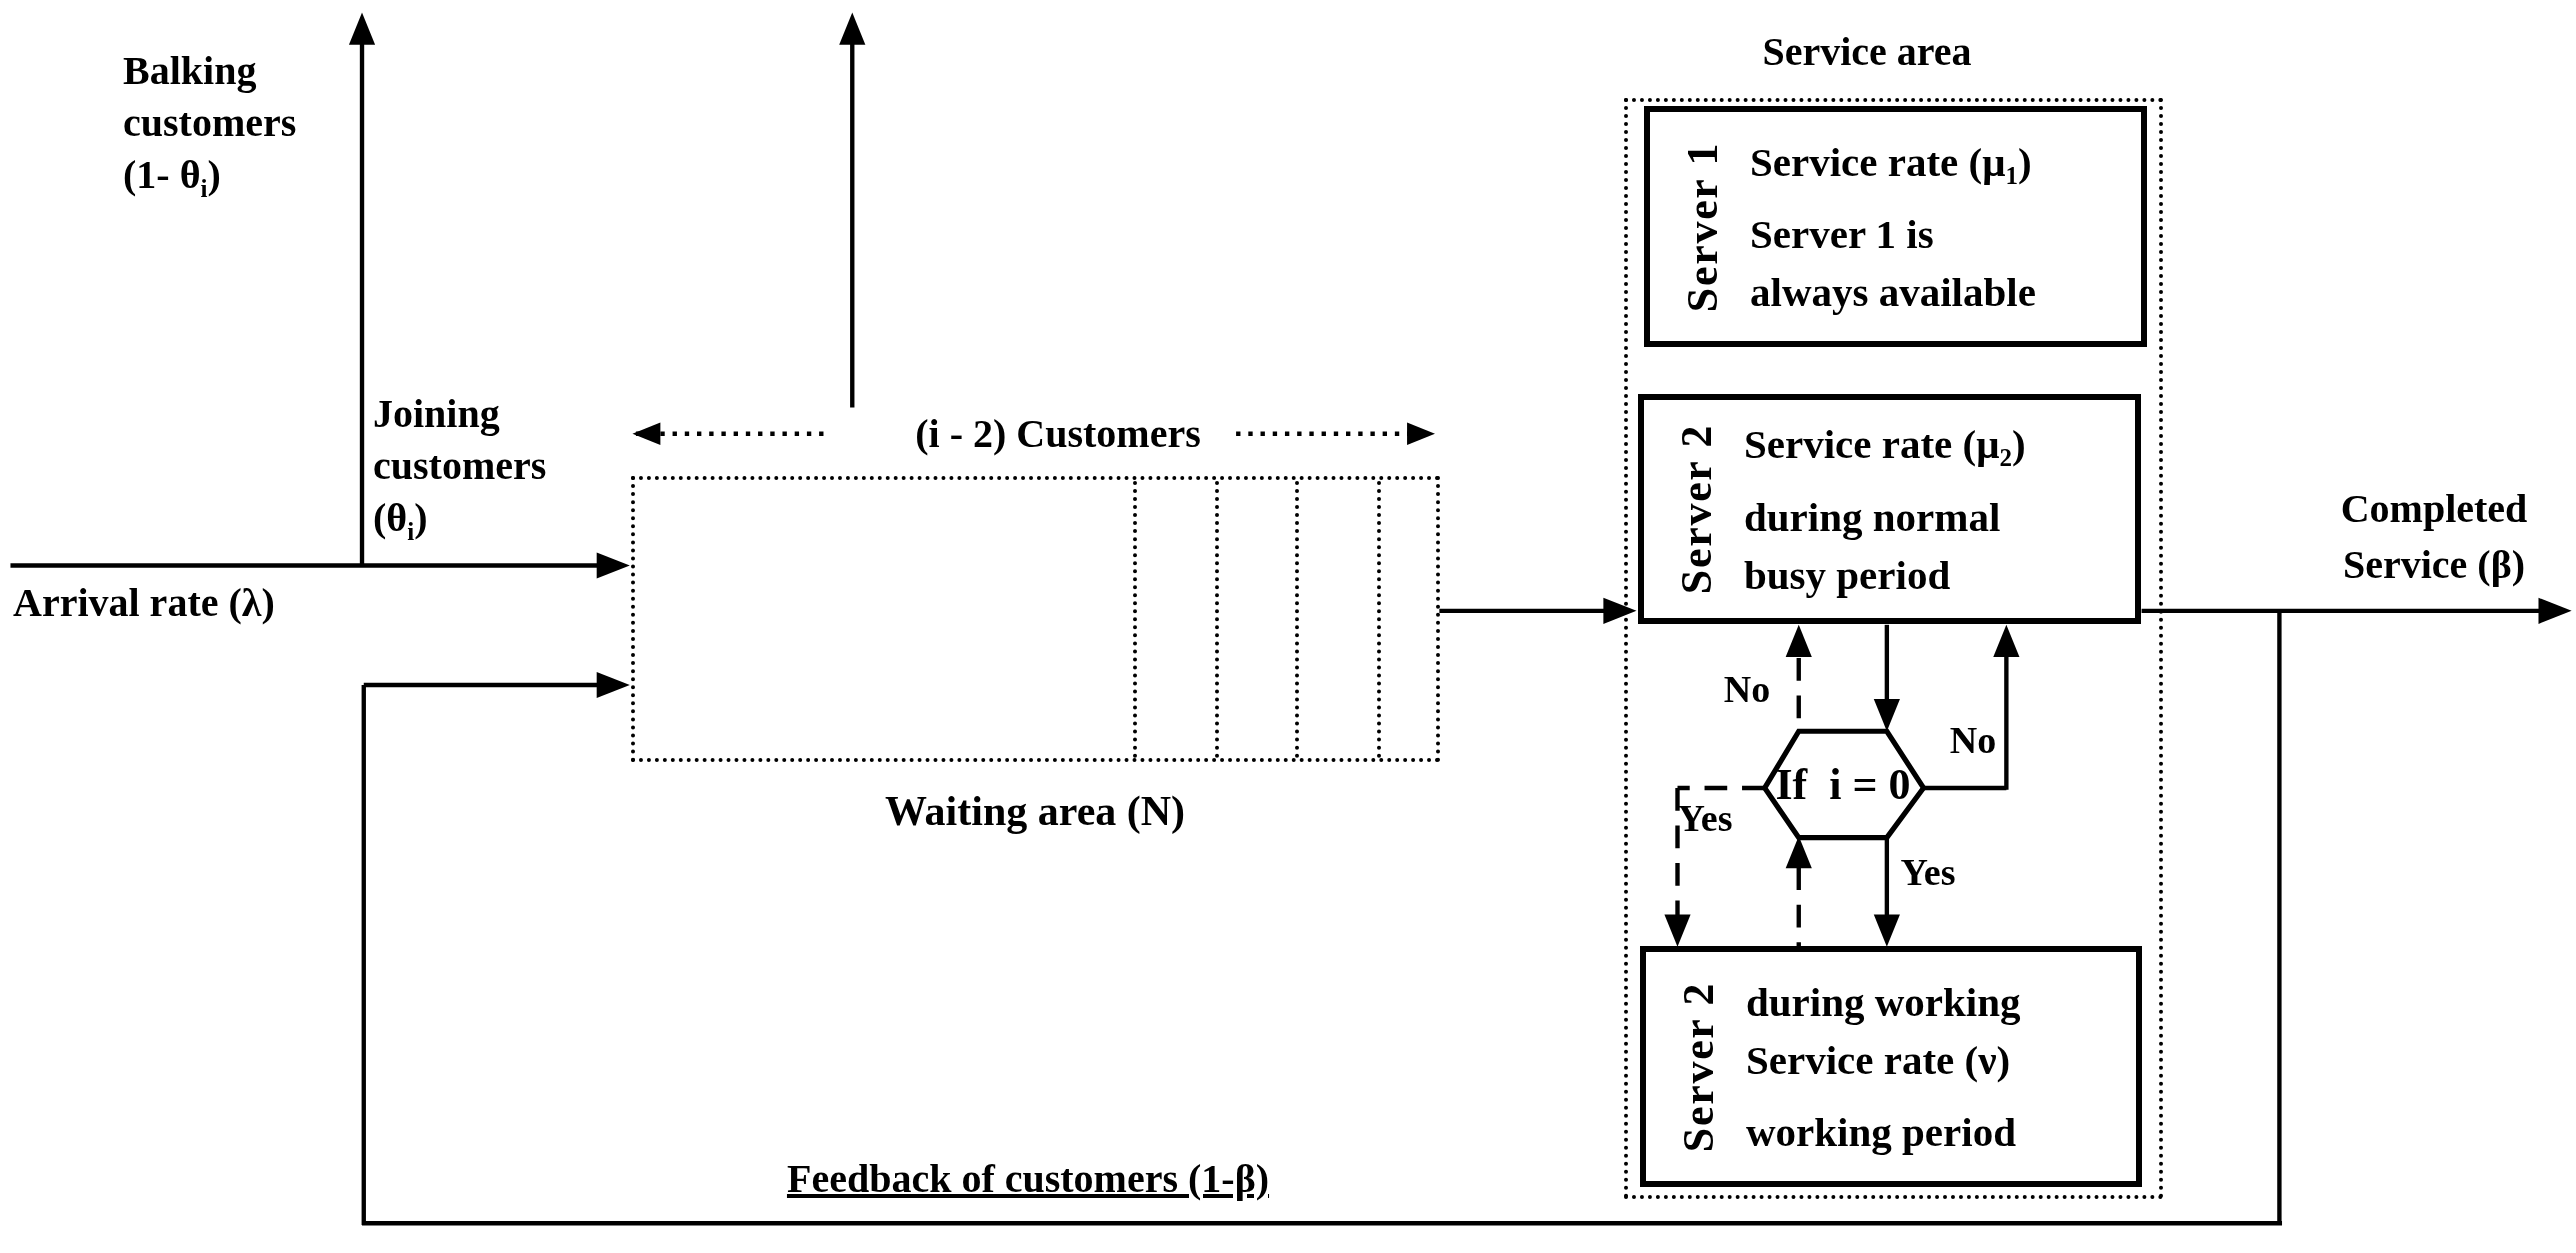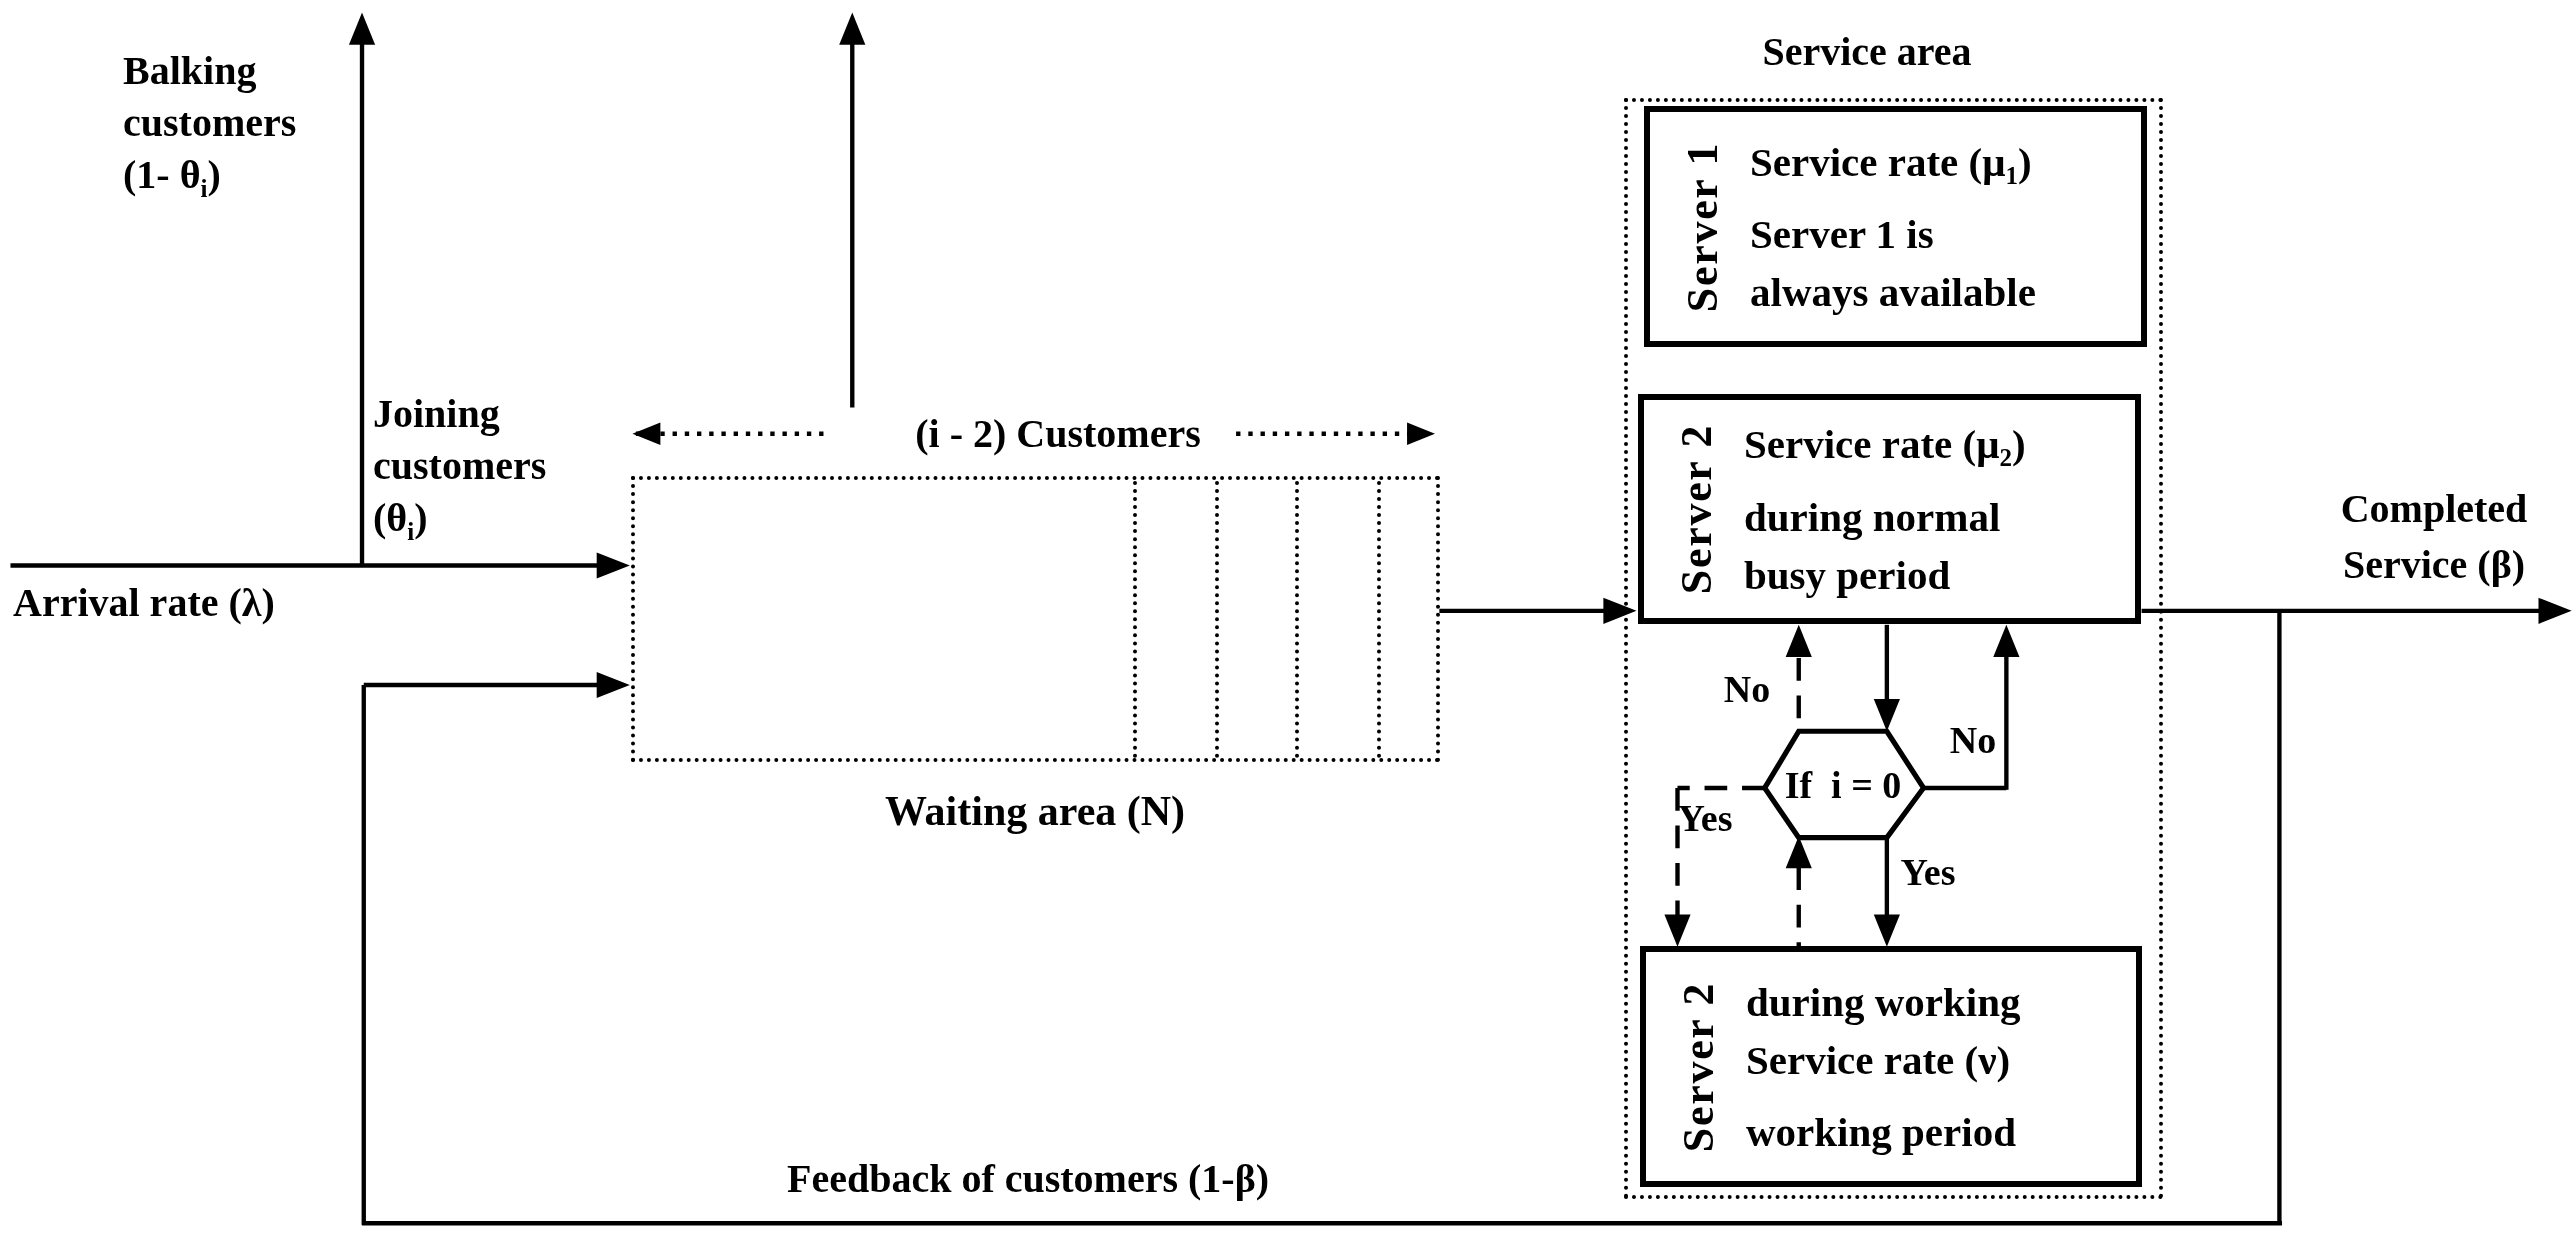--- a/index.html
+++ b/index.html
@@ -19,21 +19,21 @@
   .ctrx{transform:translateX(-50%);text-align:center;}
   .box{position:absolute;border:6.1px solid var(--ink,#000000);box-sizing:border-box;background:transparent;}
   .dotbox{position:absolute;border:4.4px dotted var(--ink,#000000);box-sizing:border-box;}
   .vdiv{position:absolute;width:0;border-left:4.4px dotted var(--ink,#000000);}
   .side{position:absolute;left:52px;top:50%;transform:translate(-50%,-50%) rotate(-90deg);
         font-size:44px;white-space:nowrap;letter-spacing:1.7px;}
   .btxt{position:absolute;left:100px;top:50%;transform:translateY(-50%);
         font-size:41px;line-height:58px;white-space:nowrap;}
   .sub{font-size:25px;vertical-align:-8.7px;}
   .yn{font-size:38px;}
-  #hex-label{white-space:pre;font-size:38px;}
+  #hex-label{white-space:pre;font-size:44px;}
 </style>
 </head>
 <body>
 
 <div id="canvas">
 
   <svg id="lines" width="2576" height="1254" viewBox="0 0 2953 1437">
 
     <line class="ln" x1="12" y1="648" x2="688" y2="648"></line>
     <line class="ln" x1="415" y1="648" x2="415" y2="48"></line>
@@ -128,21 +128,21 @@
 
   <div class="lbl ctr" style="left:1035px;top:811px;font-size:42px;">Waiting area (N)</div>
 
   <div class="lbl ctr" style="left:1867px;top:52px;">Service area</div>
 
   <div class="lbl ctrx" style="left:2434px;top:481px;line-height:56px;">
     <div>Completed</div>
     <div>Service (β)</div>
   </div>
 
-  <div class="lbl ctr" style="left:1028px;top:1179px;">Feedback of customers (1-β)</div>
+  <div class="lbl ctr" style="left:1028px;top:1179px;text-decoration:underline;">Feedback of customers (1-β)</div>
 
   <div class="lbl ctr" id="hex-label" style="left:1843px;top:785px;">If  i = 0</div>
 
   <div class="lbl ctr yn" style="left:1747px;top:689px;">No</div>
   <div class="lbl ctr yn" style="left:1973px;top:740px;">No</div>
   <div class="lbl ctr yn" style="left:1705px;top:818px;">Yes</div>
   <div class="lbl ctr yn" style="left:1928px;top:872px;">Yes</div>
 
 </div>
 

